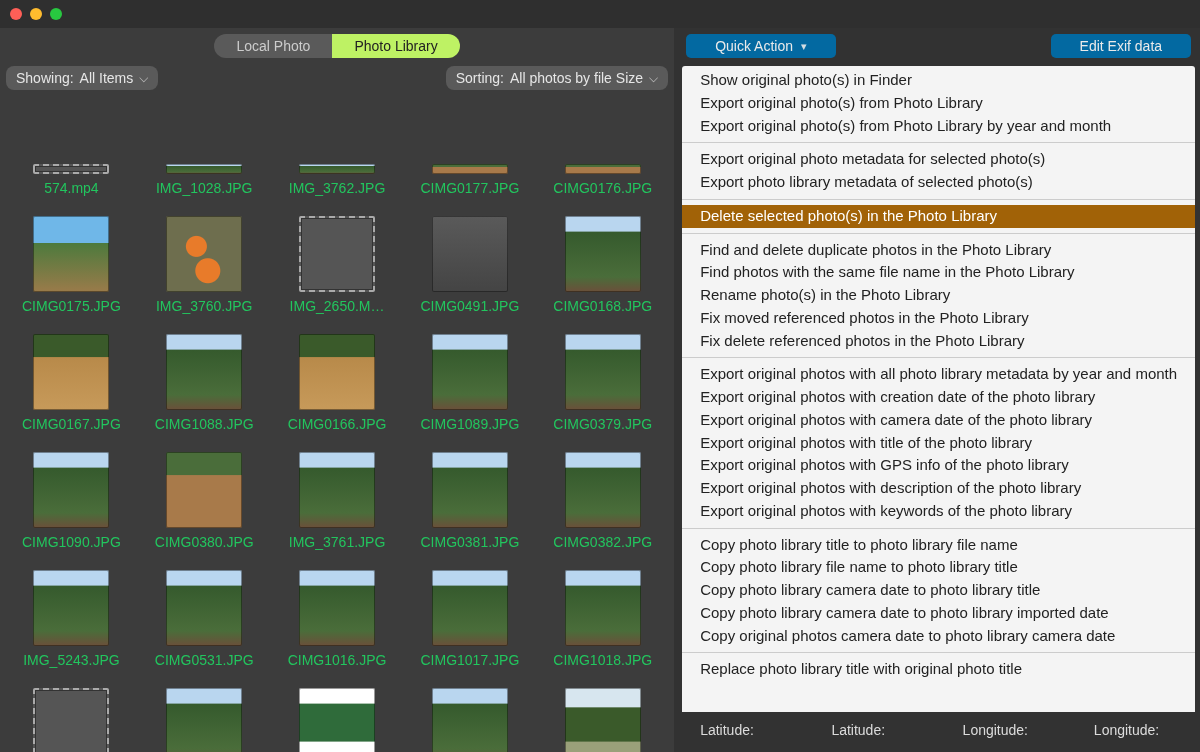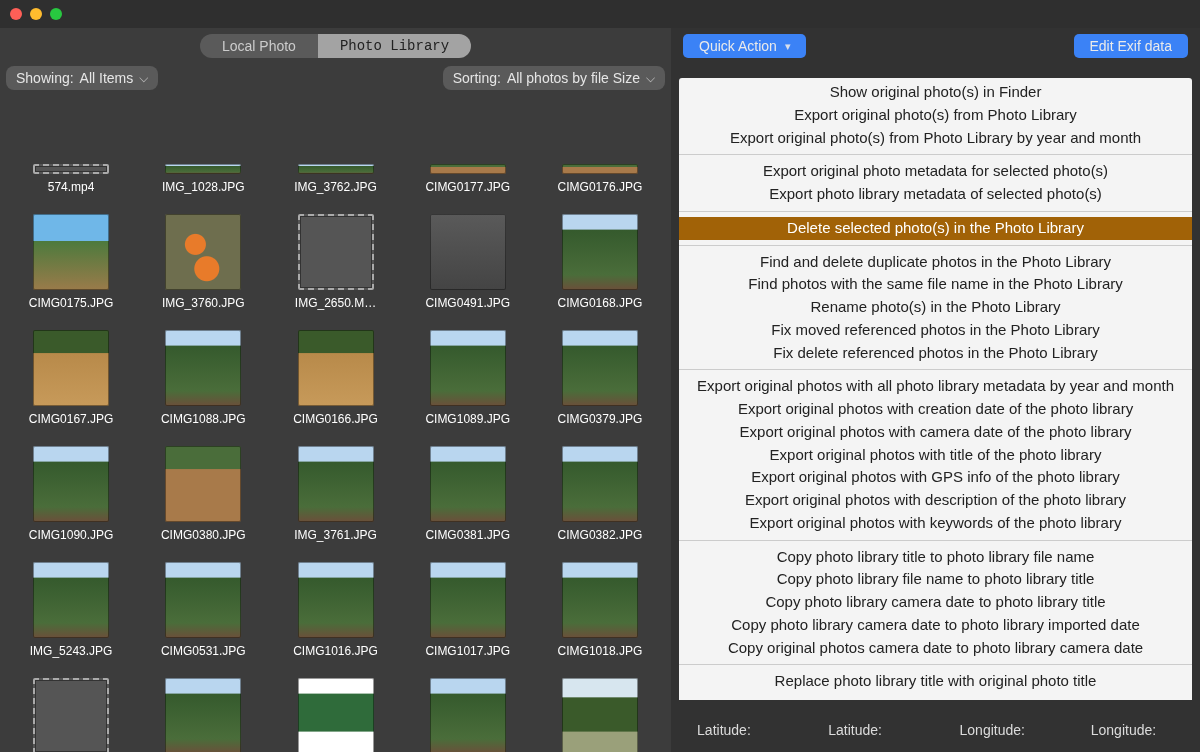--- a/index.html
+++ b/index.html
@@ -37,21 +37,21 @@
     padding: 6px 0 8px 0;
   }
   .segctrl { display: flex; border-radius: 12px; overflow: hidden; }
   .seg {
     padding: 4px 22px;
     background: #5a5a5a;
     color: #ccc;
     font-size: 14px;
     cursor: pointer;
   }
-  .seg.active { background: #a3a3a3; color: #222; font-family: Liberation Mono, monospace; }
+  .seg.active { background: #bef264; color: #222; }
 
   .filterbar {
     display: flex; justify-content: space-between;
     padding: 0 6px 6px 6px;
   }
   .dropdown {
     background: #5a5a5a;
     color: #e6e6e6;
     padding: 4px 10px;
     border-radius: 8px;
@@ -85,59 +85,58 @@
   .thumb.orange { background: radial-gradient(circle at 40% 40%, #e87b2a 0 10px, transparent 11px),
                                radial-gradient(circle at 55% 72%, #e87b2a 0 12px, transparent 13px),
                                #6e6e4e; }
   .thumb.leaves { background: linear-gradient(#3a5a2a 0%, #3a5a2a 30%, #b88a4a 31%, #c79a5a 100%); }
   .thumb.trees  { background: linear-gradient(#b9d6ef 0%, #b9d6ef 20%, #355a2d 21%, #4a6d3a 80%, #6b4f3a 100%); }
   .thumb.illus  { background: linear-gradient(#fff 0%, #fff 20%, #2f6b3a 21%, #2f6b3a 70%, #fff 71%); }
   .thumb.brown  { background: linear-gradient(#4a6d3a 0%, #4a6d3a 30%, #a87a4a 31%, #a87a4a 100%); }
   .thumb.pav    { background: linear-gradient(#d7e6ef 0%, #d7e6ef 25%, #3a5a2a 26%, #3a5a2a 70%, #9aa07a 71%); }
   .thumb.dark   { background: linear-gradient(#5a5a5a 0%, #444 100%); }
   .cap {
-    color: #ffffff;
-    font-size: 12px;
+    color: #22c55e;
+    font-size: 14px;
     text-align: left;
     margin-top: 6px;
     max-width: 100px;
     white-space: nowrap; overflow: hidden; text-overflow: ellipsis;
   }
 
   
   .right {
     flex: 1;
     background: #323232;
     display: flex; flex-direction: column;
     position: relative;
   }
   .rtoolbar {
     display: flex; justify-content: space-between;
     padding: 6px 12px 8px 12px;
   }
   .btn {
-    background: #3b82f6;
+    background: #0369a1;
     color: #eaeaea;
-    padding: 4px 16px;
+    padding: 4px 29px;
     border-radius: 5px;
     font-size: 14px;
     display: inline-flex; align-items: center; gap: 8px;
     cursor: pointer;
   }
   .tri::after { content: "▾"; font-size: 11px; opacity: .9; }
 
   .menu {
     background: #f4f4f4;
     color: #222;
     font-size: 15px;
     flex: 1;
     overflow: hidden;
     border-radius: 3px 3px 0 0;
-    margin: 12px 8px;
-    text-align: center;
+    margin: 0 8px;
   }
   .menu .group { padding: 3px 0; }
   .menu .item {
     padding: 2px 18px;
     line-height: 1.25;
     cursor: pointer;
     white-space: nowrap; overflow: hidden; text-overflow: ellipsis;
   }
   .menu .item.sel { background: #a16207; color: #fff; }
   .menu hr { border: none; border-top: 1px solid #ccc; margin: 2px 0; }

